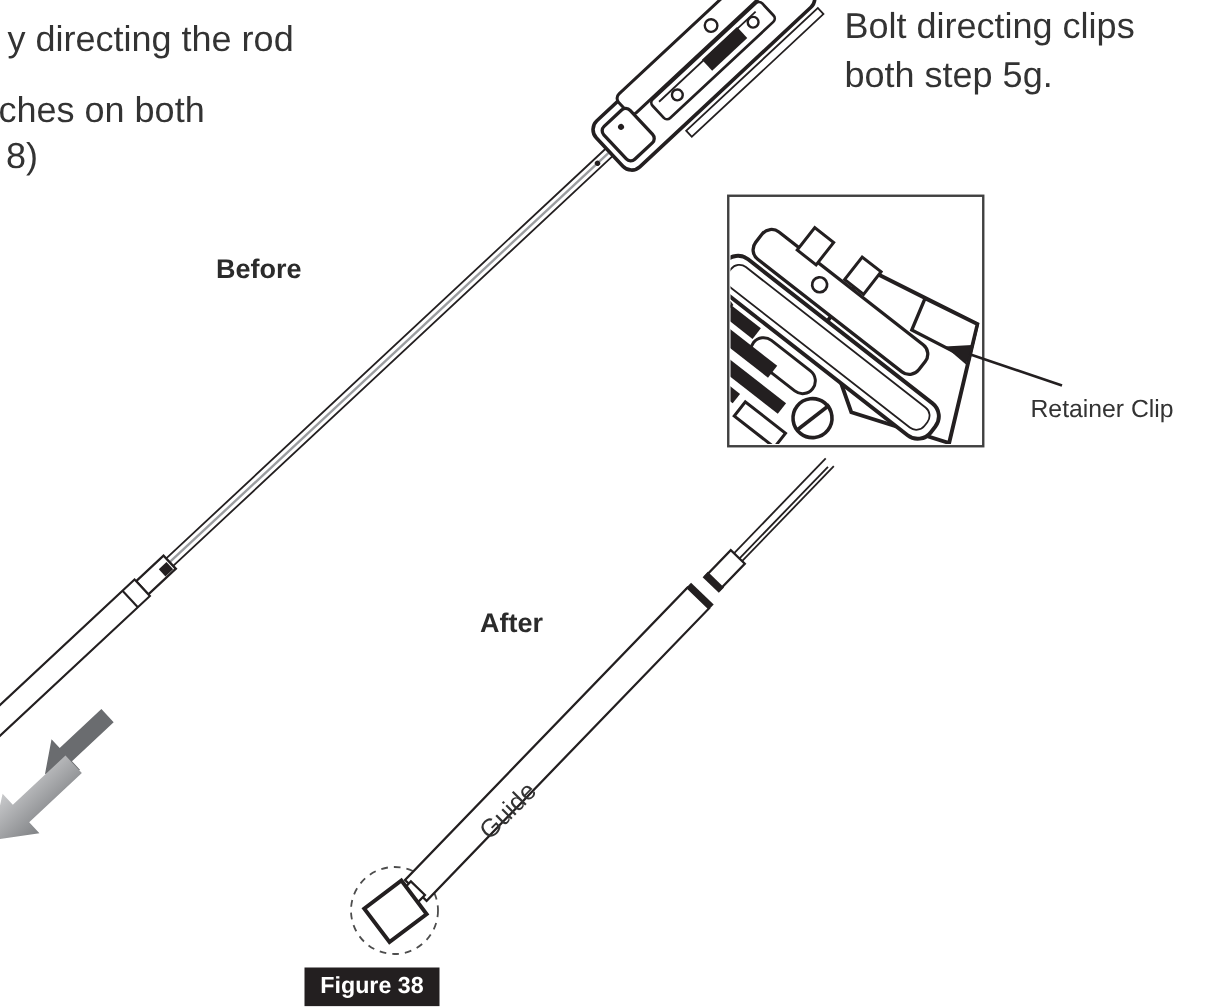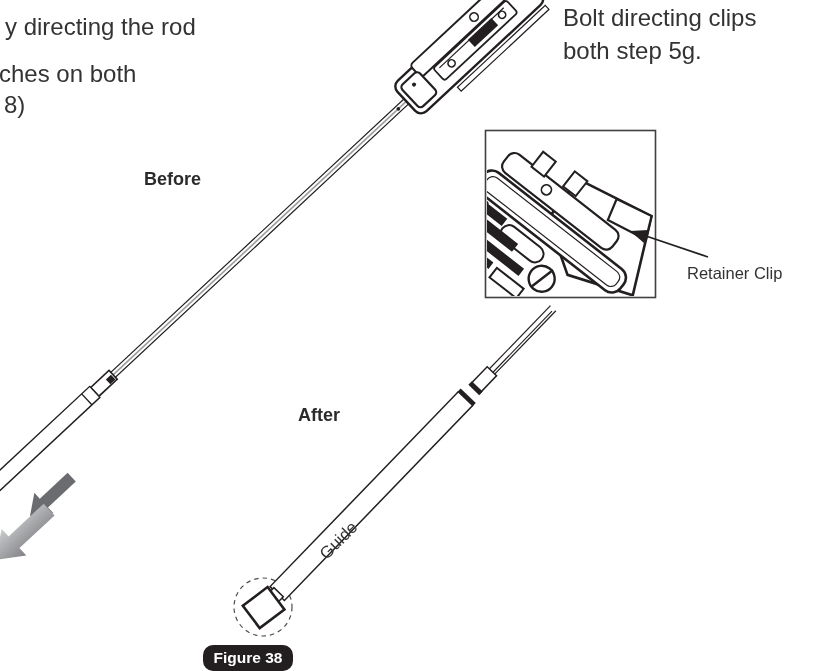--- a/index.html
+++ b/index.html
@@ -7,30 +7,30 @@
     position:relative;width:821px;height:671px;overflow:hidden;background:#ffffff;
     font-family:"Liberation Sans",sans-serif;color:#2f2f2f;
   }
   .art{position:absolute;left:0;top:0;}
   .txt{position:absolute;white-space:nowrap;}
   .instr{left:1px;top:11px;font-size:24px;line-height:31.5px;color:#333;}
   .instr .sp{height:15px;}
   .note{left:563px;top:2px;font-size:24px;line-height:32.5px;color:#333;}
   .lbl{position:absolute;font-weight:bold;font-size:18px;color:#2b2b2b;}
   .lbl-before{left:144px;top:169px;}
-  .lbl-after{left:298px;top:405px;text-align:center;}
+  .lbl-after{left:320px;top:405px;text-align:center;}
   .lbl-guide{
     position:absolute;left:330px;top:544px;font-size:17px;color:#333;
     transform-origin:left bottom;transform:rotate(-45deg);font-weight:normal;
   }
   .lbl-retainer{position:absolute;left:647px;top:264px;font-size:16.5px;color:#333;margin-left:40px;}
   .fig-badge{
     position:absolute;left:203px;top:645px;width:90px;height:26px;
     background:#231f20;color:#fff;font-weight:bold;font-size:15.5px;
-    display:flex;align-items:center;justify-content:center;border-radius:10px;
+    display:flex;align-items:center;justify-content:center;
   }
 </style>
 </head>
 <body>
 
 <div class="canvas">
 
   <svg class="art" width="821" height="671" viewBox="0 0 821 671">
     <defs>
       <linearGradient id="agrad" x1="0" y1="0" x2="0" y2="1">

